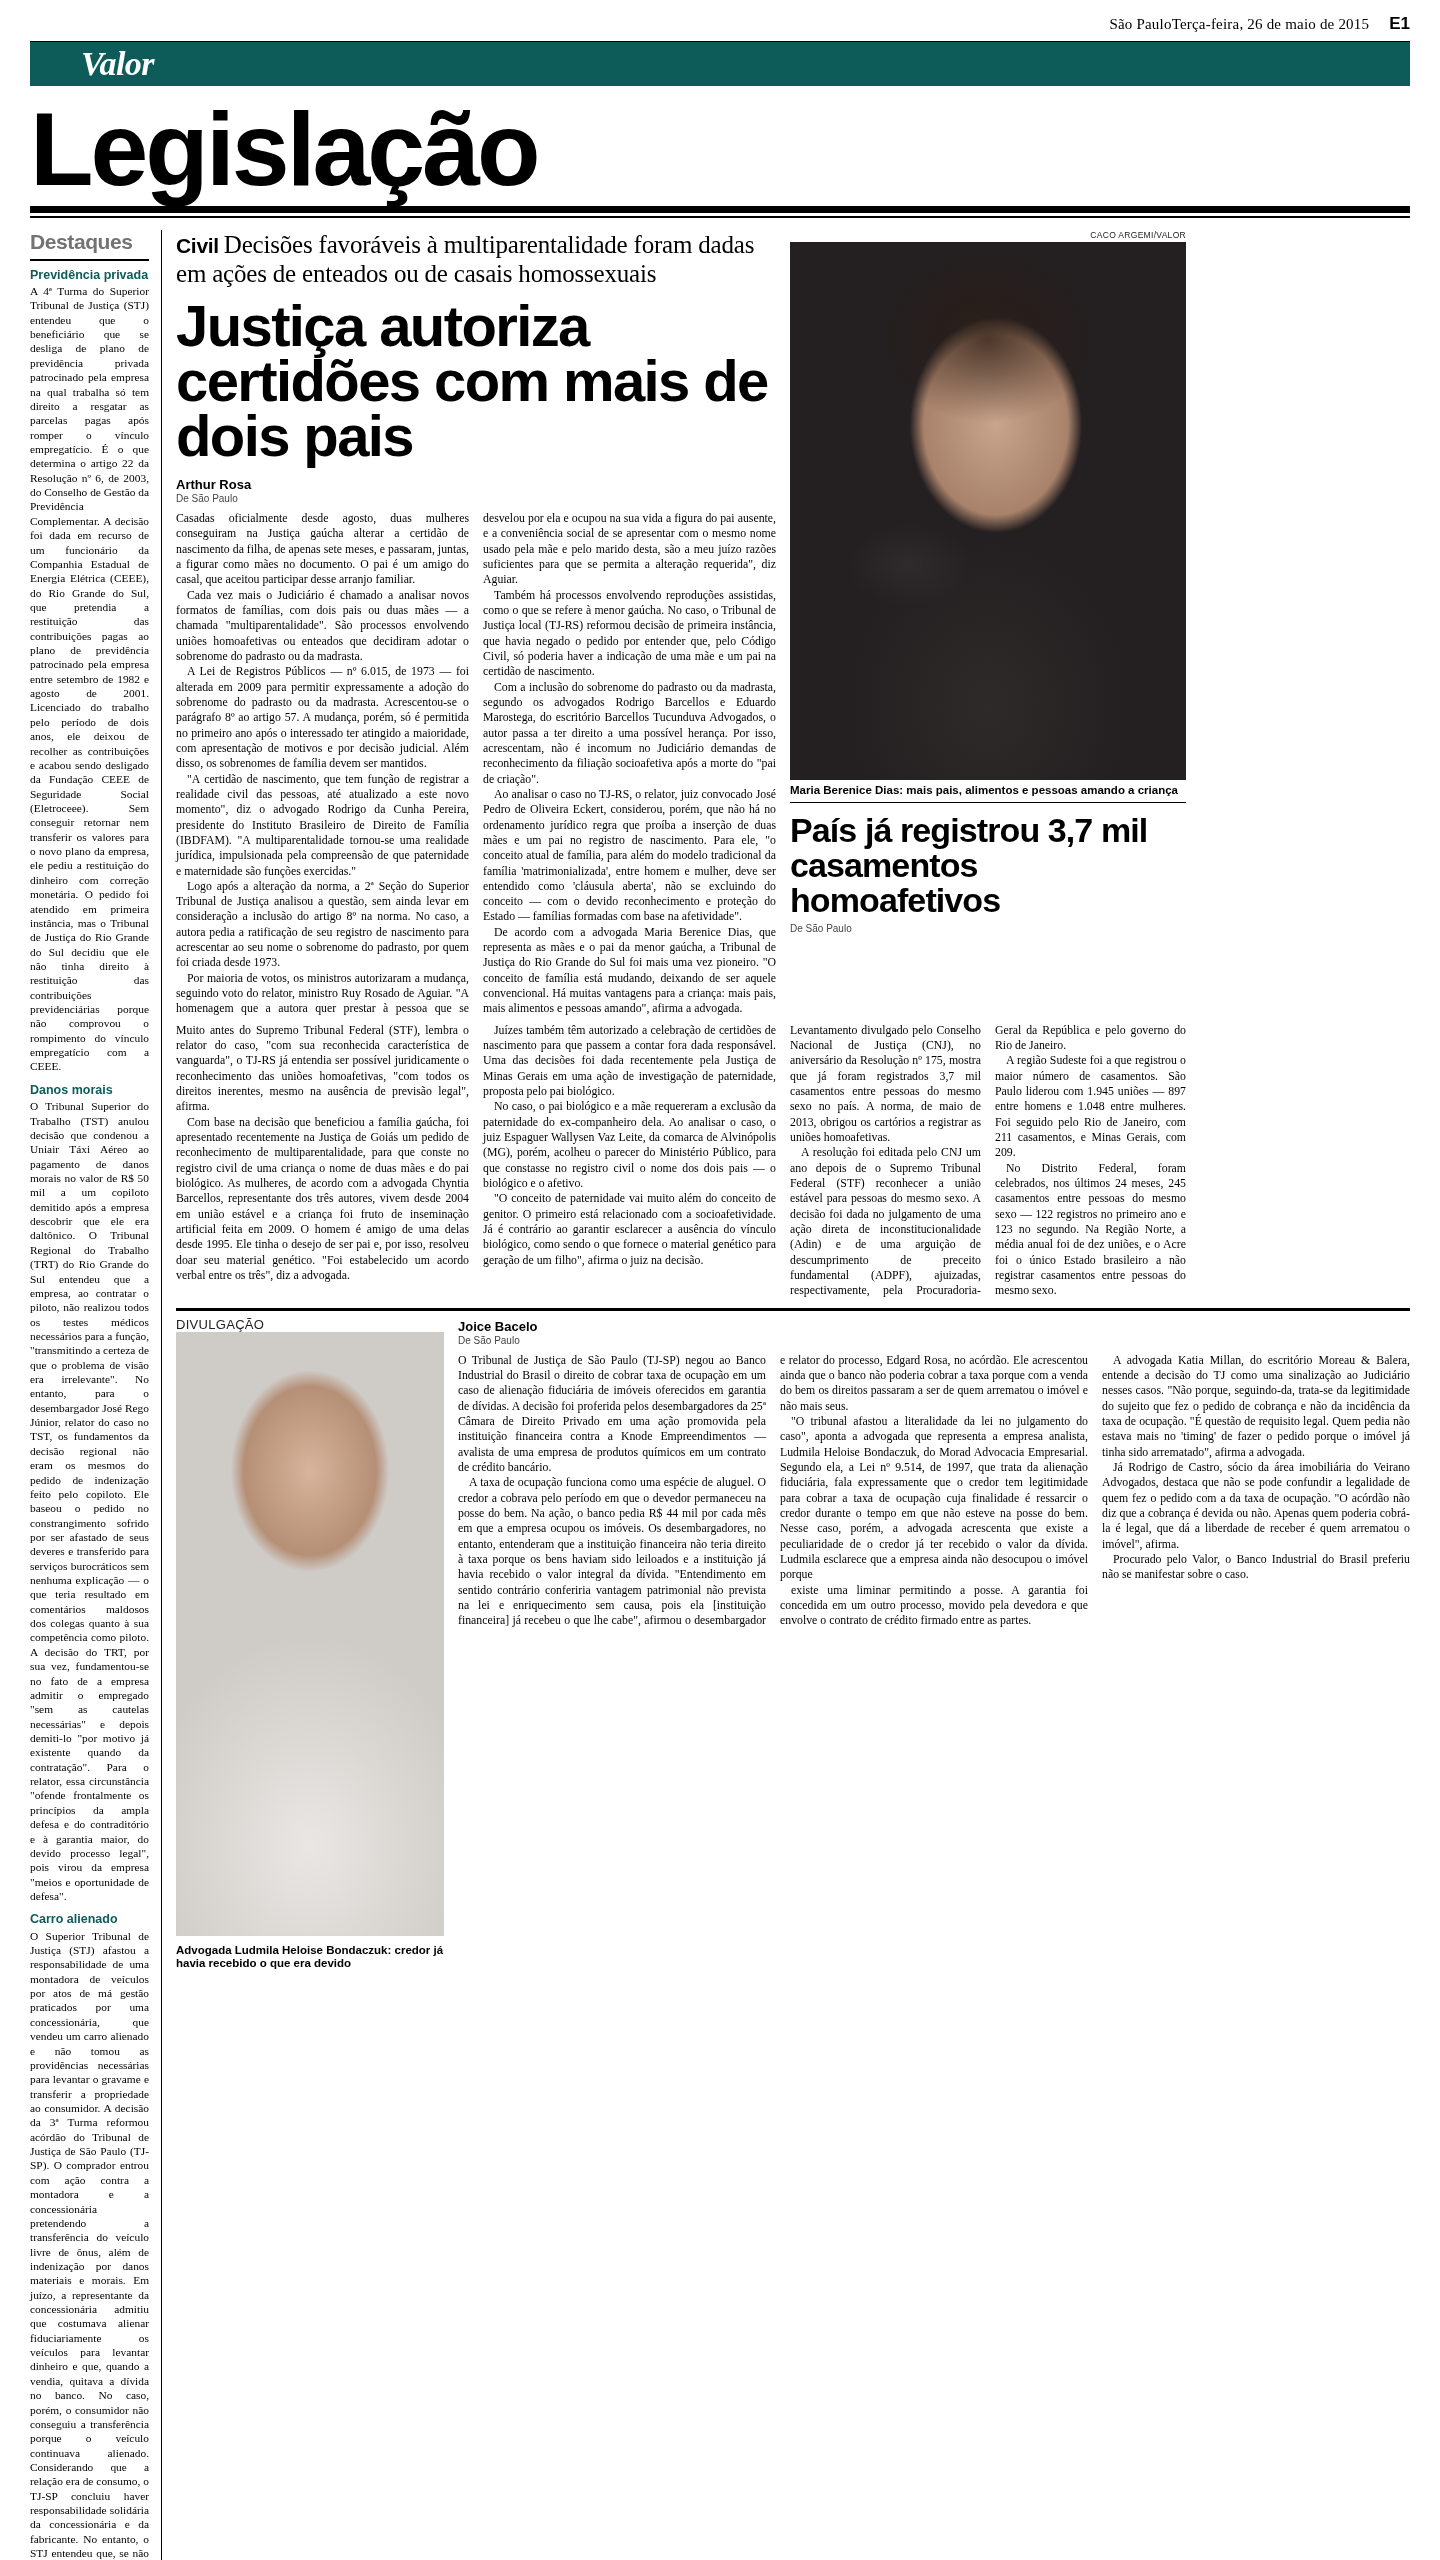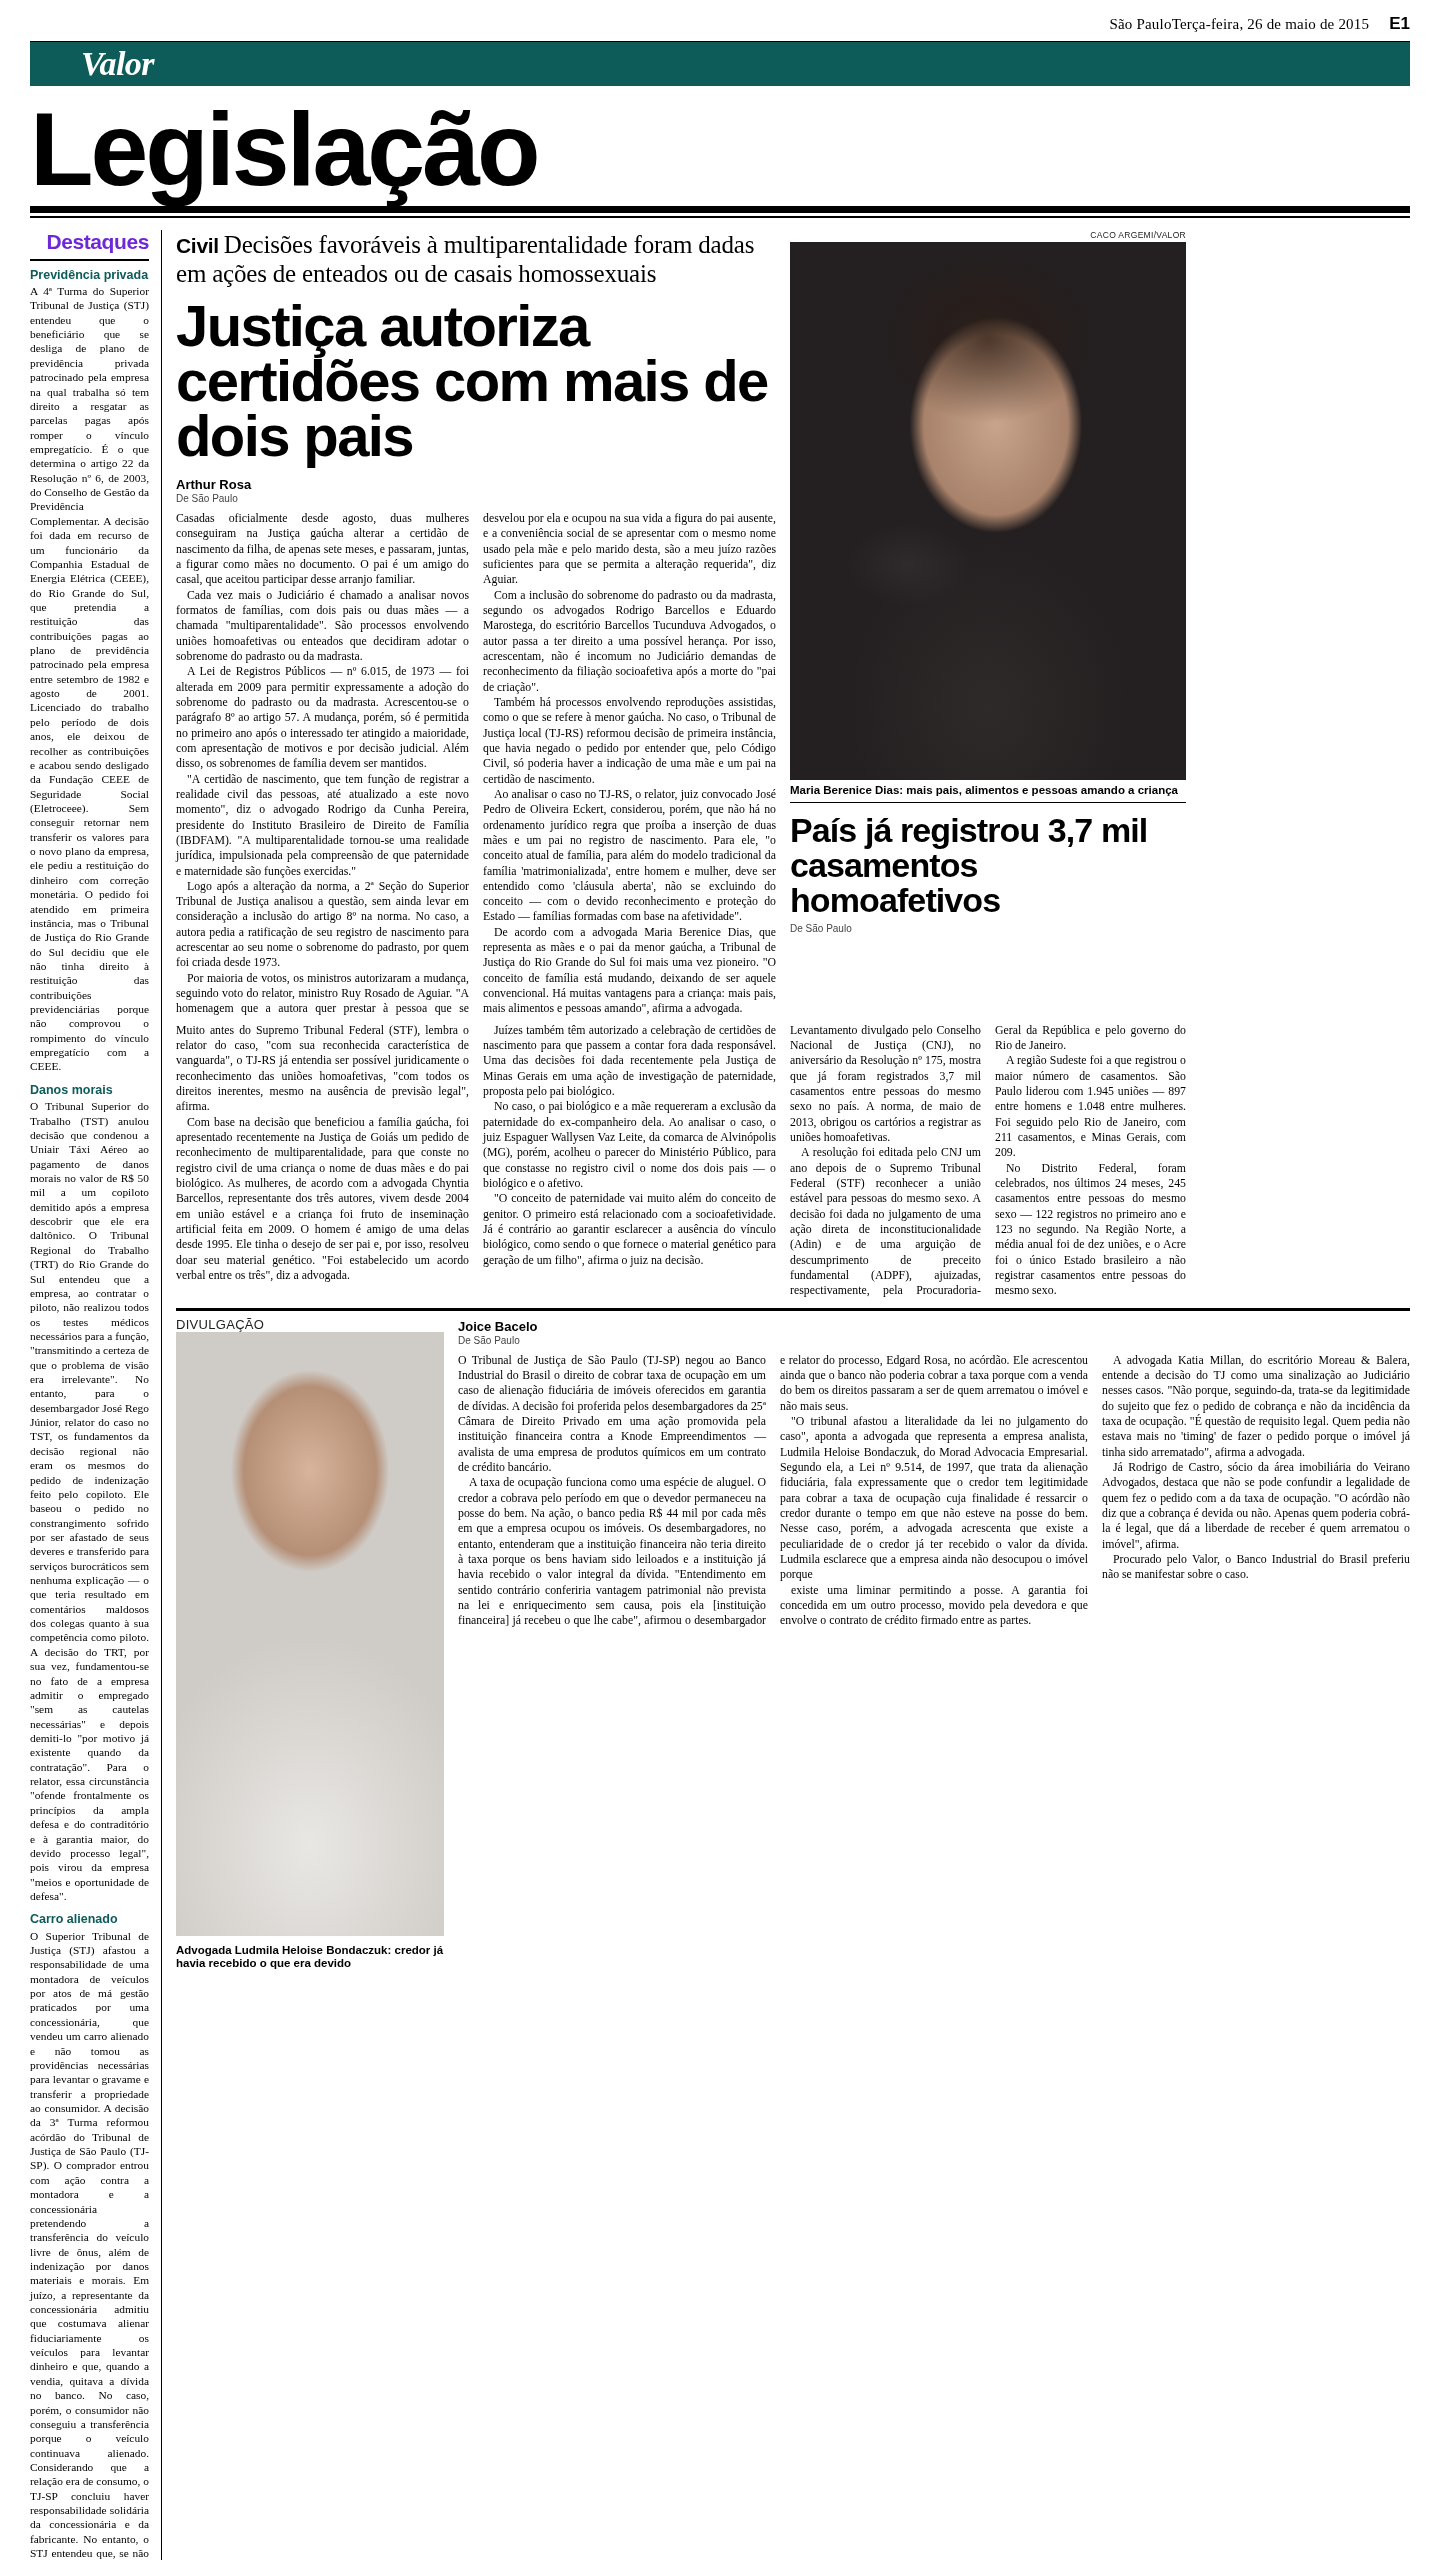--- a/index.html
+++ b/index.html
@@ -59,21 +59,21 @@
   .rule-thick { height: 7px; background: #000; margin-top: 8px; }
   .rule-med { height: 2px; background: #000; margin-top: 3px; }
 
   
   .content { display: flex; gap: 0; margin-top: 12px; }
   .col-destaques { width: 132px; padding-right: 12px; border-right: 1px solid #000; }
   .main-area { flex: 1; padding-left: 14px; }
 
   .destaques-h {
     font-family: "Liberation Sans", sans-serif; font-weight: bold;
-    color: #6d28d9; font-size: 21px; letter-spacing: -.4px; text-align: right;
+    color: #737373; font-size: 21px; letter-spacing: -.4px;
   }
   .destaques-rule { height: 2px; background: #000; margin: 5px 0 7px; }
   .dest-item { margin-bottom: 9px; }
   .dest-h {
     font-family: "Liberation Sans", sans-serif; font-weight: bold;
     color: #0d5c59; font-size: 12.5px; line-height: 1.15; margin-bottom: 2px;
   }
   .dest-p {
     font-size: 11.4px; line-height: 1.26; text-align: justify;
     hyphens: auto; -webkit-hyphens: auto;
@@ -224,22 +224,22 @@
             <div class="byline-loc">De São Paulo</div>
           </div>
 
           <div class="cols2 bodytext">
             <p class="first">Casadas oficialmente desde agosto, duas mulheres conseguiram na Justiça gaúcha alterar a certidão de nascimento da filha, de apenas sete meses, e passaram, juntas, a figurar como mães no documento. O pai é um amigo do casal, que aceitou participar desse arranjo familiar.</p>
             <p>Cada vez mais o Judiciário é chamado a analisar novos formatos de famílias, com dois pais ou duas mães — a chamada "multiparentalidade". São processos envolvendo uniões homoafetivas ou enteados que decidiram adotar o sobrenome do padrasto ou da madrasta.</p>
             <p>A Lei de Registros Públicos — nº 6.015, de 1973 — foi alterada em 2009 para permitir expressamente a adoção do sobrenome do padrasto ou da madrasta. Acrescentou-se o parágrafo 8º ao artigo 57. A mudança, porém, só é permitida no primeiro ano após o interessado ter atingido a maioridade, com apresentação de motivos e por decisão judicial. Além disso, os sobrenomes de família devem ser mantidos.</p>
             <p>"A certidão de nascimento, que tem função de registrar a realidade civil das pessoas, até atualizado a este novo momento", diz o advogado Rodrigo da Cunha Pereira, presidente do Instituto Brasileiro de Direito de Família (IBDFAM). "A multiparentalidade tornou-se uma realidade jurídica, impulsionada pela compreensão de que paternidade e maternidade são funções exercidas."</p>
             <p>Logo após a alteração da norma, a 2ª Seção do Superior Tribunal de Justiça analisou a questão, sem ainda levar em consideração a inclusão do artigo 8º na norma. No caso, a autora pedia a ratificação de seu registro de nascimento para acrescentar ao seu nome o sobrenome do padrasto, por quem foi criada desde 1973.</p>
             <p>Por maioria de votos, os ministros autorizaram a mudança, seguindo voto do relator, ministro Ruy Rosado de Aguiar. "A homenagem que a autora quer prestar à pessoa que se desvelou por ela e ocupou na sua vida a figura do pai ausente, e a conveniência social de se apresentar com o mesmo nome usado pela mãe e pelo marido desta, são a meu juízo razões suficientes para que se permita a alteração requerida", diz Aguiar.</p>
+            <p>Também há processos envolvendo reproduções assistidas, como o que se refere à menor gaúcha. No caso, o Tribunal de Justiça local (TJ-RS) reformou decisão de primeira instância, que havia negado o pedido por entender que, pelo Código Civil, só poderia haver a indicação de uma mãe e um pai na certidão de nascimento.</p>
             <p>Com a inclusão do sobrenome do padrasto ou da madrasta, segundo os advogados Rodrigo Barcellos e Eduardo Marostega, do escritório Barcellos Tucunduva Advogados, o autor passa a ter direito a uma possível herança. Por isso, acrescentam, não é incomum no Judiciário demandas de reconhecimento da filiação socioafetiva após a morte do "pai de criação".</p>
-            <p>Também há processos envolvendo reproduções assistidas, como o que se refere à menor gaúcha. No caso, o Tribunal de Justiça local (TJ-RS) reformou decisão de primeira instância, que havia negado o pedido por entender que, pelo Código Civil, só poderia haver a indicação de uma mãe e um pai na certidão de nascimento.</p>
             <p>Ao analisar o caso no TJ-RS, o relator, juiz convocado José Pedro de Oliveira Eckert, considerou, porém, que não há no ordenamento jurídico regra que proíba a inserção de duas mães e um pai no registro de nascimento. Para ele, "o conceito atual de família, para além do modelo tradicional da família 'matrimonializada', entre homem e mulher, deve ser entendido como 'cláusula aberta', não se excluindo do conceito — com o devido reconhecimento e proteção do Estado — famílias formadas com base na afetividade".</p>
             <p>De acordo com a advogada Maria Berenice Dias, que representa as mães e o pai da menor gaúcha, a Tribunal de Justiça do Rio Grande do Sul foi mais uma vez pioneiro. "O conceito de família está mudando, deixando de ser aquele convencional. Há muitas vantagens para a criança: mais pais, mais alimentos e pessoas amando", afirma a advogada.</p>
           </div>
         </div>
 
         <div class="a1-right">
           <div class="photo-credit">CACO ARGEMI/VALOR</div>
           <div class="photo p1"></div>
           <div class="cap">Maria Berenice Dias: mais pais, alimentos e pessoas amando a criança</div>
           <div class="cap-rule"></div>

